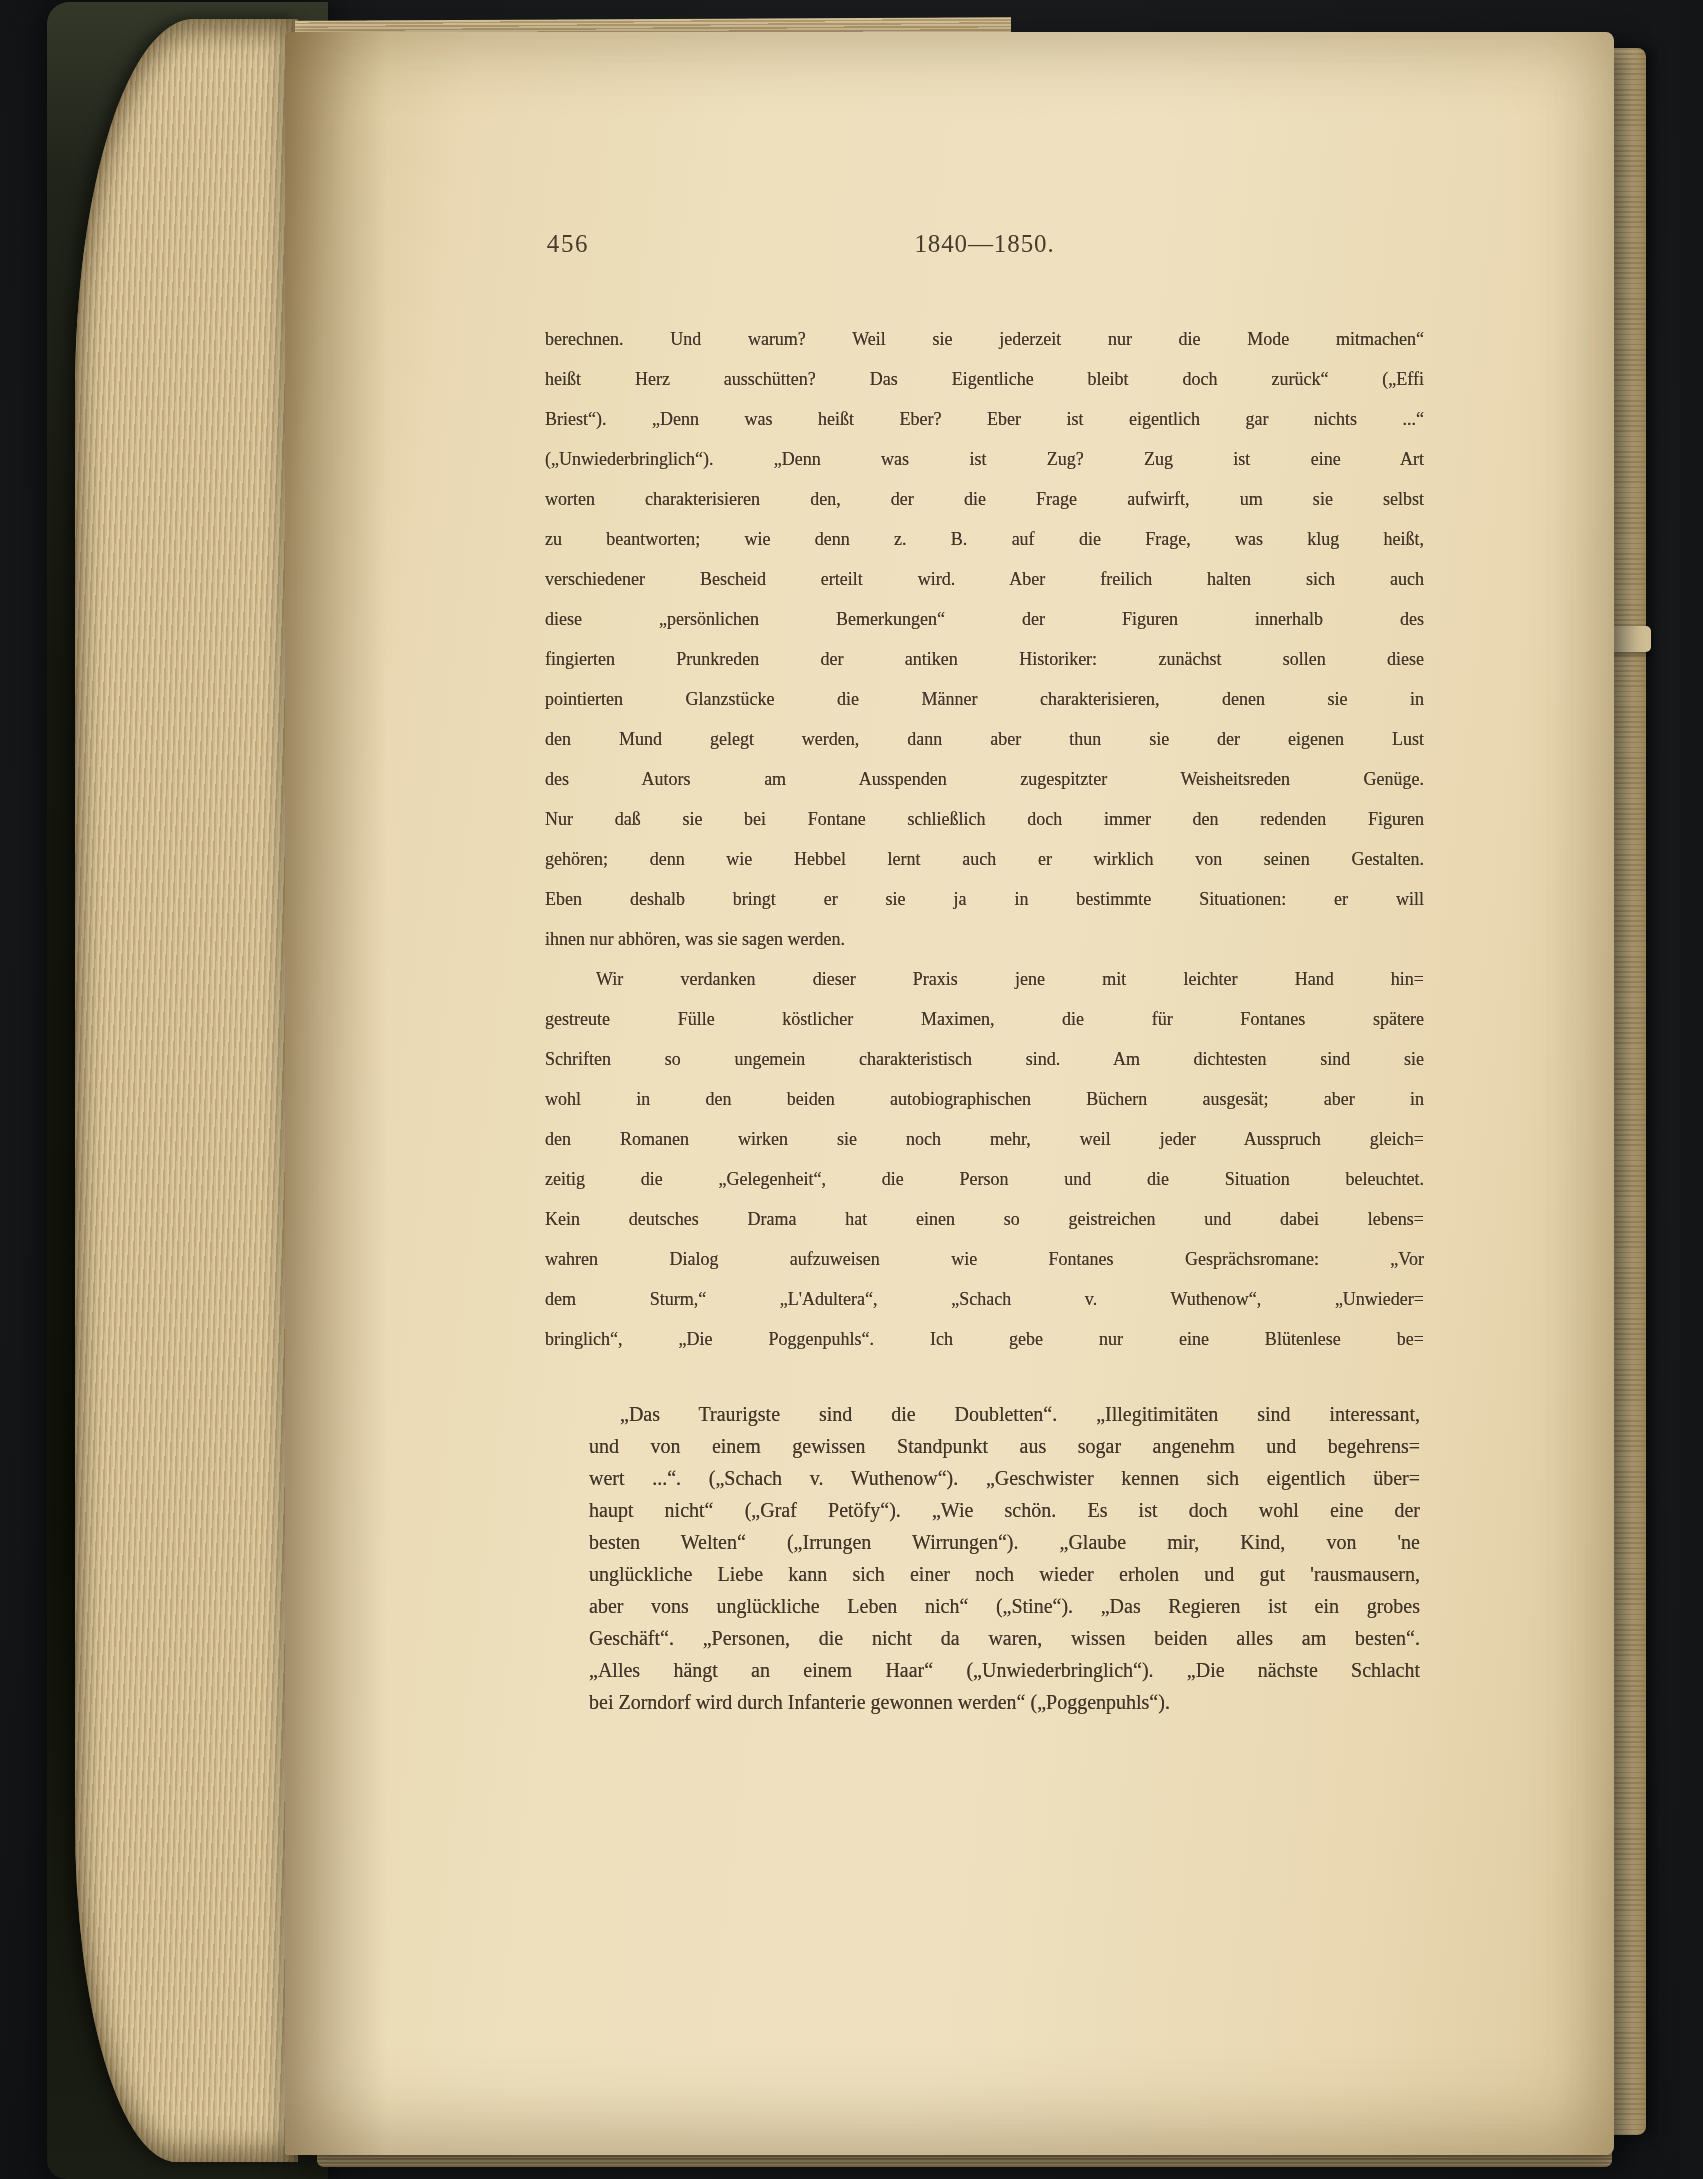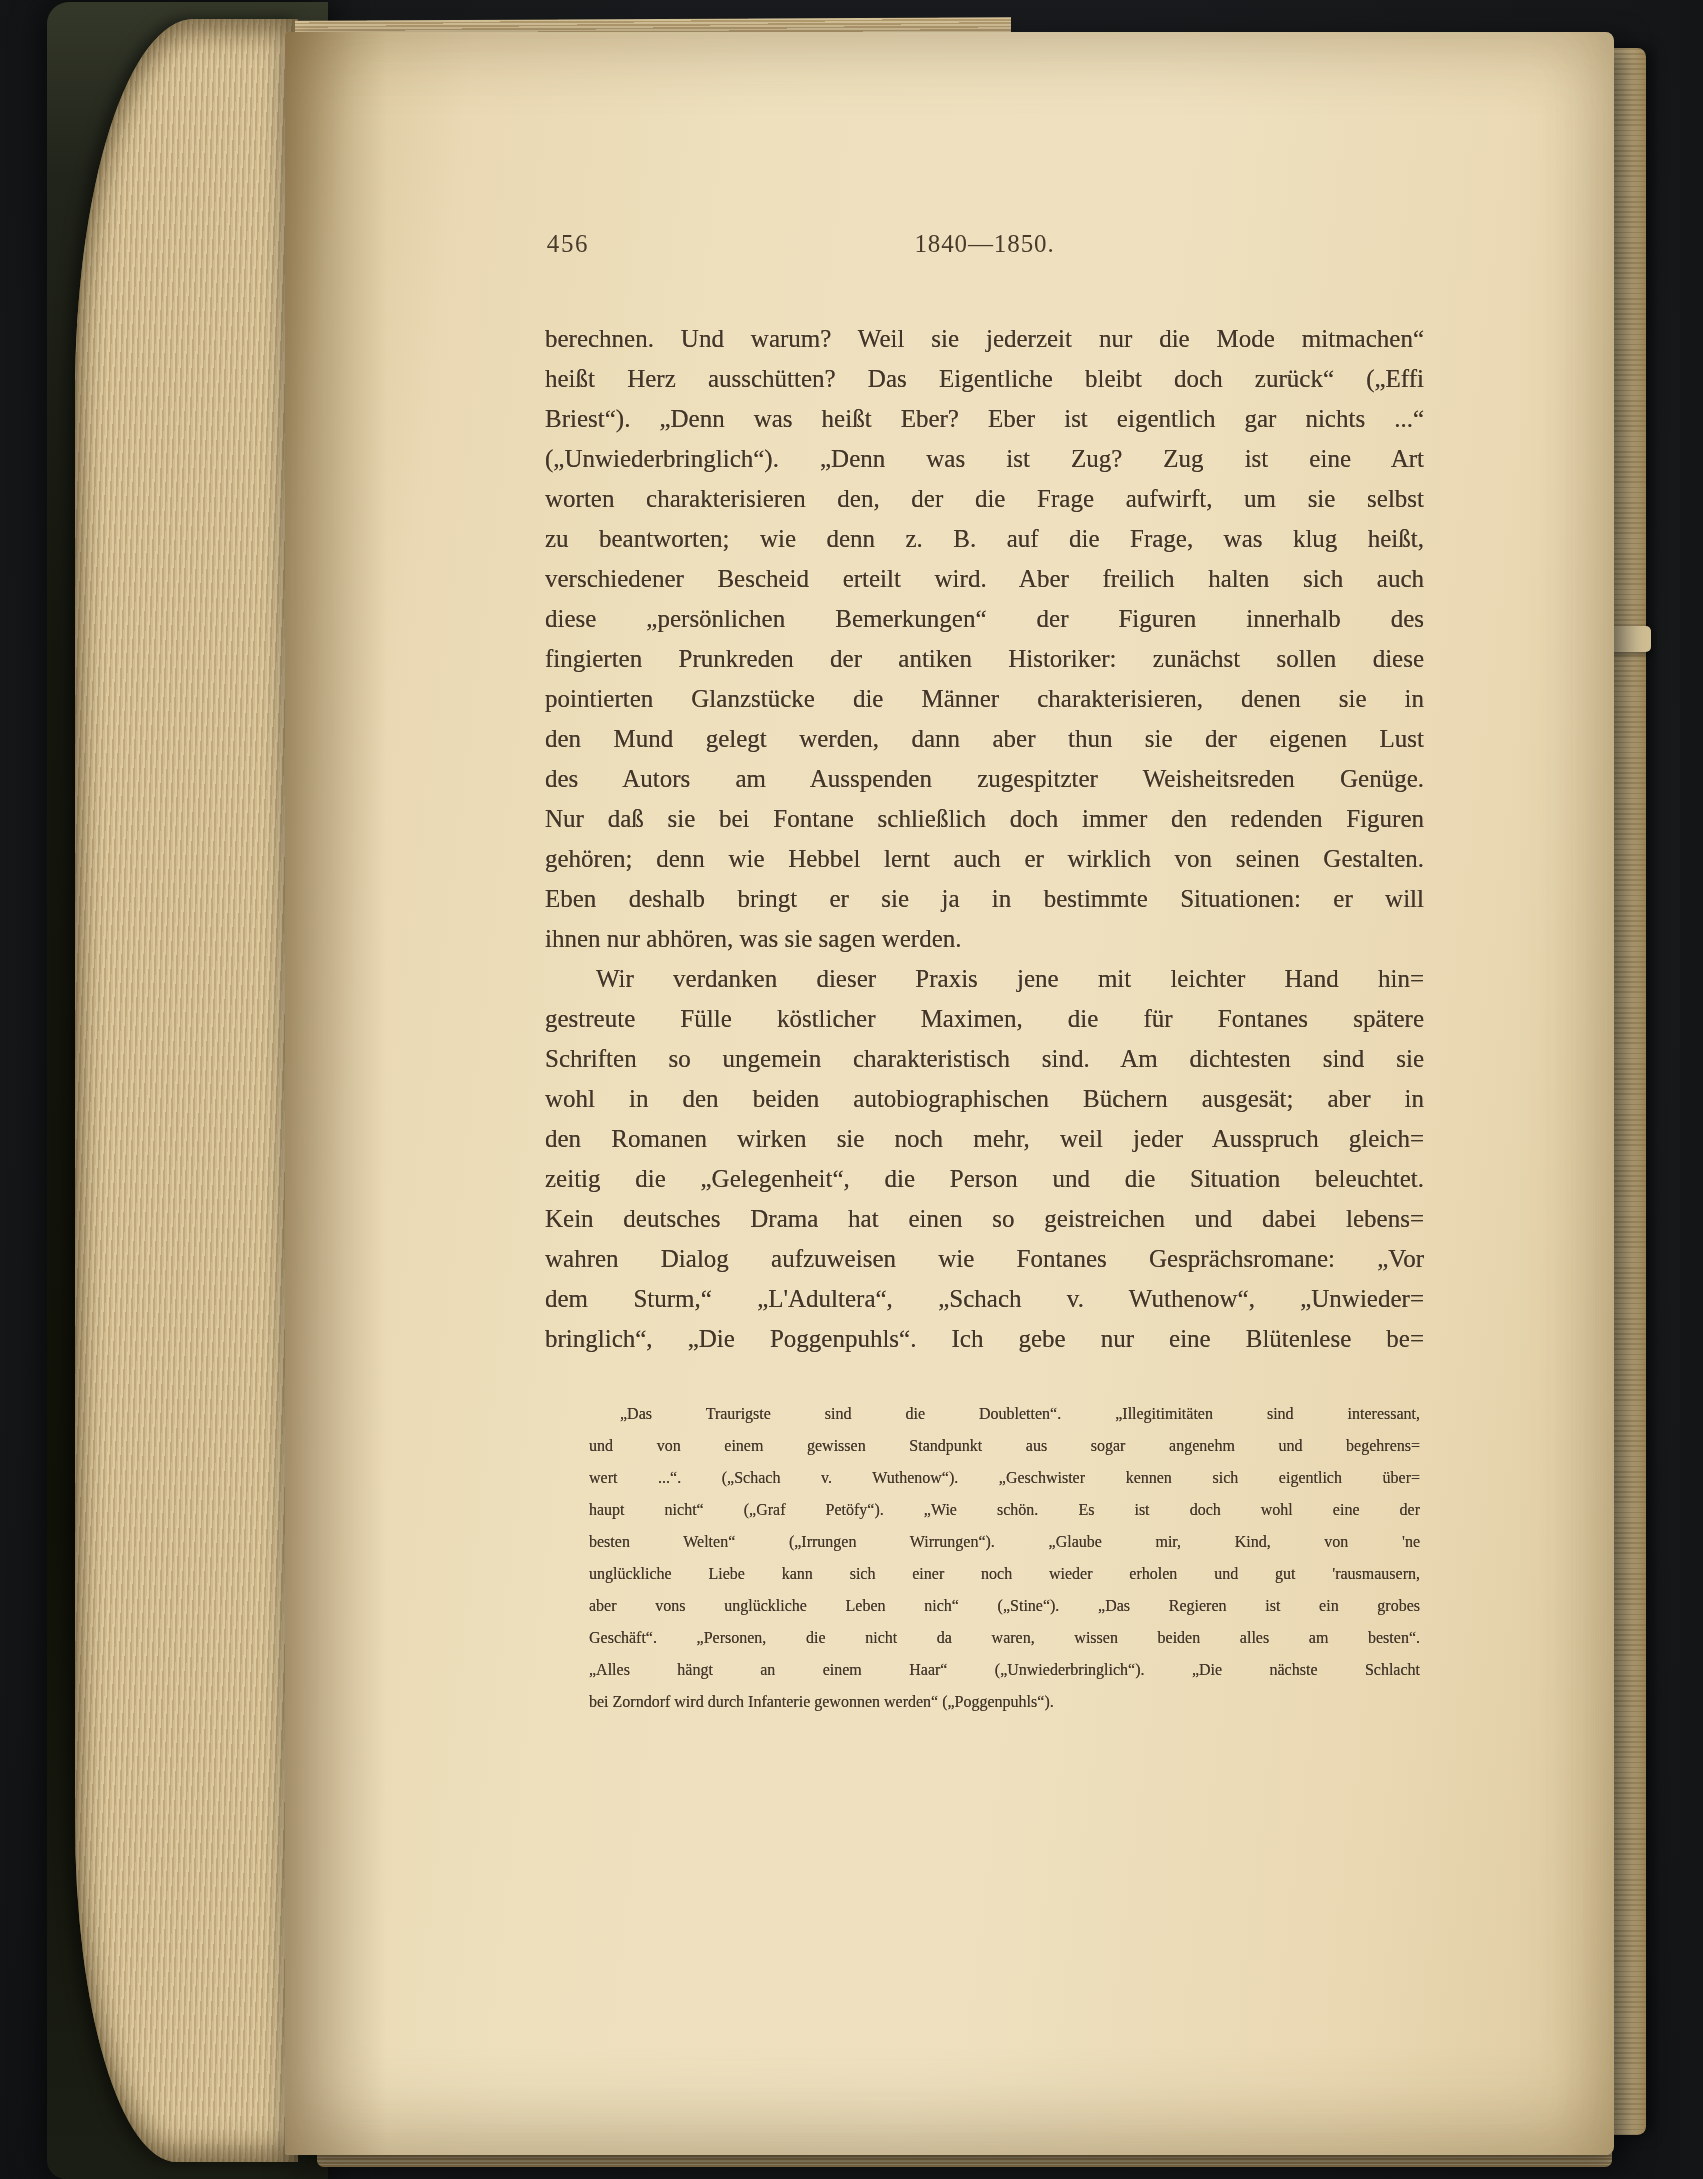--- a/index.html
+++ b/index.html
@@ -129,31 +129,31 @@
   .blocks { margin-top: 55px; }
   .line {
     text-align: justify;
     text-align-last: justify;
     white-space: normal;
     color: #42362a;
     text-shadow: 0 0 0.3px rgba(55,42,28,.7);
   }
   .line.last { text-align-last: left; }
   .block.body .line {
-    font-size: 25px;
+    font-size: 18px;
     line-height: 40px;
   }
   .block.body .line.indent { text-indent: 51px; }
   .block.quote {
     margin-top: 39px;
     margin-left: 44px;
     width: 831px;
   }
   .block.quote .line {
-    font-size: 16px;
+    font-size: 20px;
     line-height: 32px;
   }
   .block.quote .line.indent { text-indent: 31px; }
 </style>
 </head>
 <body>
 
 <div class="scene">
   <div class="book">
     <div class="cover"></div>

